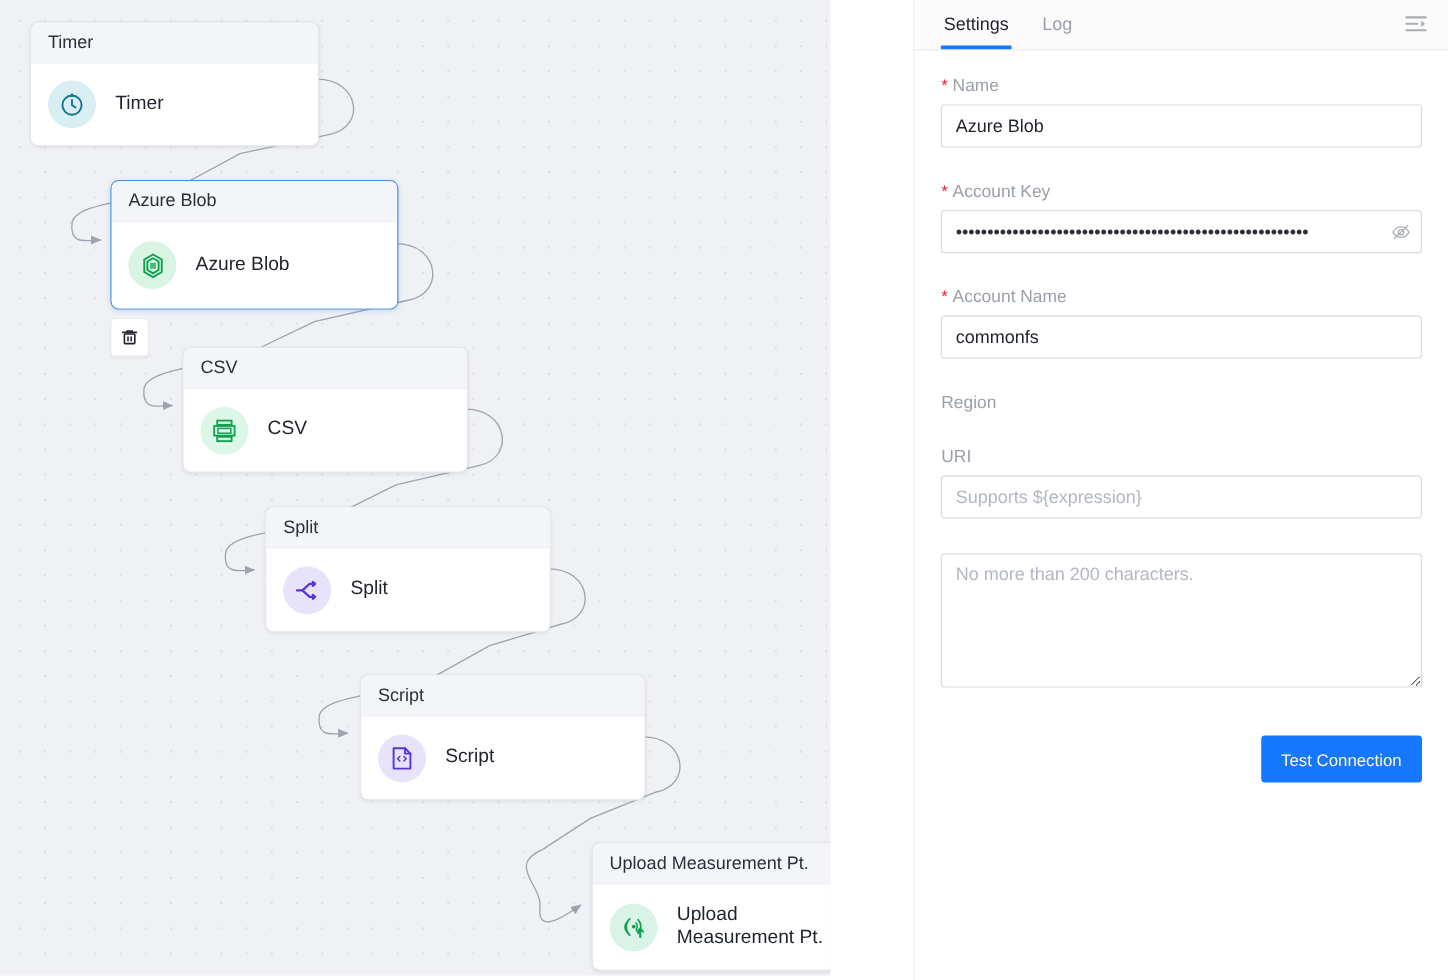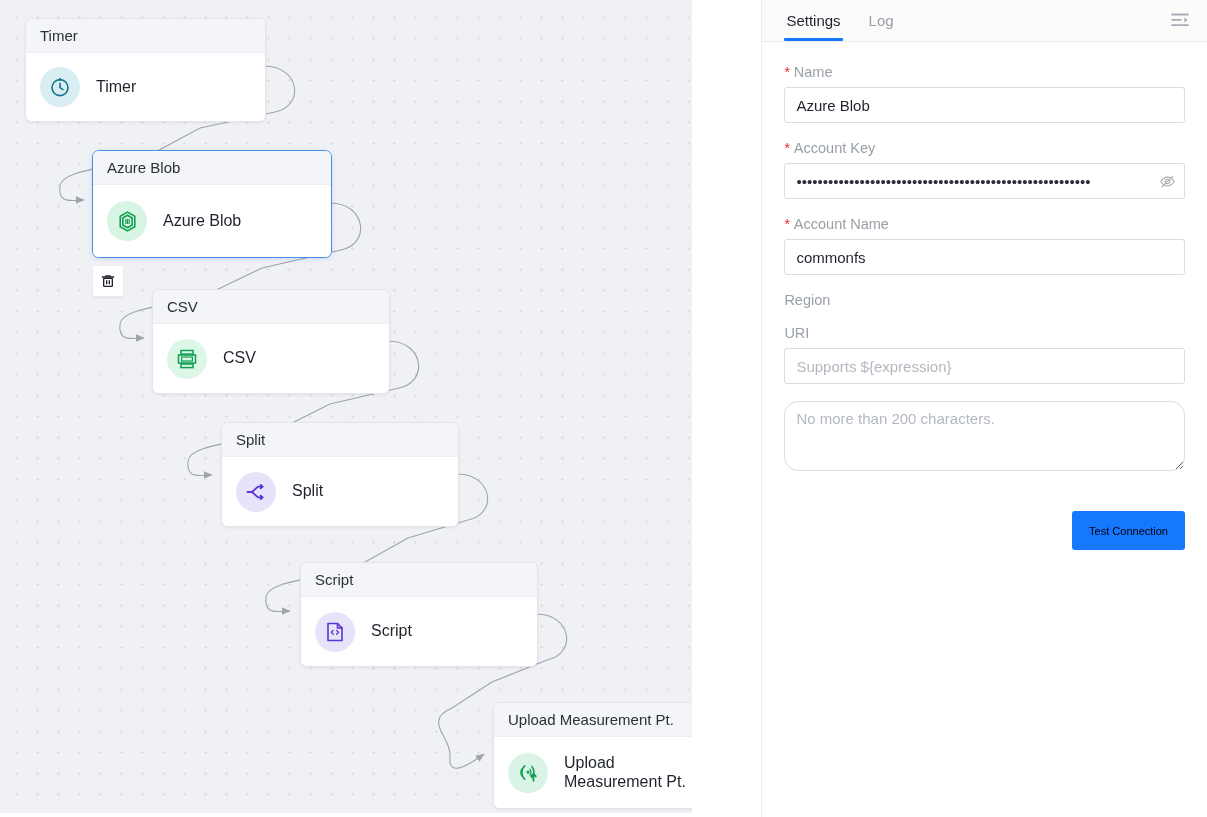--- a/index.html
+++ b/index.html
@@ -105,21 +105,21 @@
   .panel-menu-icon{
     position:absolute;right:14px;top:9px;
     width:26px;height:22px;display:flex;align-items:center;justify-content:center;cursor:pointer;
   }
 
   .form{
     flex:1;
     padding:22px 22px 0 22px;
     overflow:hidden;
   }
-  .field{margin-bottom:17px;}
+  .field{margin-bottom:29px;}
   .flabel{
     font-size:14.5px;color:#9aa0a8;margin-bottom:7px;display:block;
   }
   .req{color:#f5222d;margin-right:4px;font-size:14px;line-height:1;}
   .inp{
     box-sizing:border-box;
     width:100%;height:36px;
     border:1px solid #d9dce1;border-radius:3px;
     padding:0 11px;
     font-size:15px;color:#1f232b;
@@ -138,35 +138,35 @@
     width:100%;height:36px;
     border:1px solid #d9dce1;border-radius:3px;
     display:flex;align-items:center;
     padding:0 11px;
     font-size:15px;color:#b3b8c0;
     background:#ffffff;cursor:pointer;
   }
   .chev{position:absolute;right:10px;top:50%;transform:translateY(-50%);width:14px;height:14px;}
   .ta{
     box-sizing:border-box;
-    width:100%;height:70px;
-    border:1px solid #d9dce1;border-radius:14px;
+    width:100%;height:112px;
+    border:1px solid #d9dce1;border-radius:3px;
     padding:8px 11px;
     font-size:15px;color:#1f232b;
     font-family:"Liberation Sans", sans-serif;
     background:#ffffff;outline:none;resize:vertical;
     display:block;
   }
   .ta::placeholder{color:#b3b8c0;}
   .btn-row{display:flex;justify-content:flex-end;margin-top:40px;}
   .btn-primary{
-    background:#1677ff;color:#000000;
+    background:#1677ff;color:#fef9c3;
     border:none;border-radius:3px;
     height:39px;padding:4px 17px;
-    font-size:11px;
+    font-size:14px;
     font-family:"Liberation Sans", sans-serif;
     cursor:pointer;
   }
 </style>
 </head>
 <body>
 
 <div class="app">
 
   <div class="canvas-wrap">

